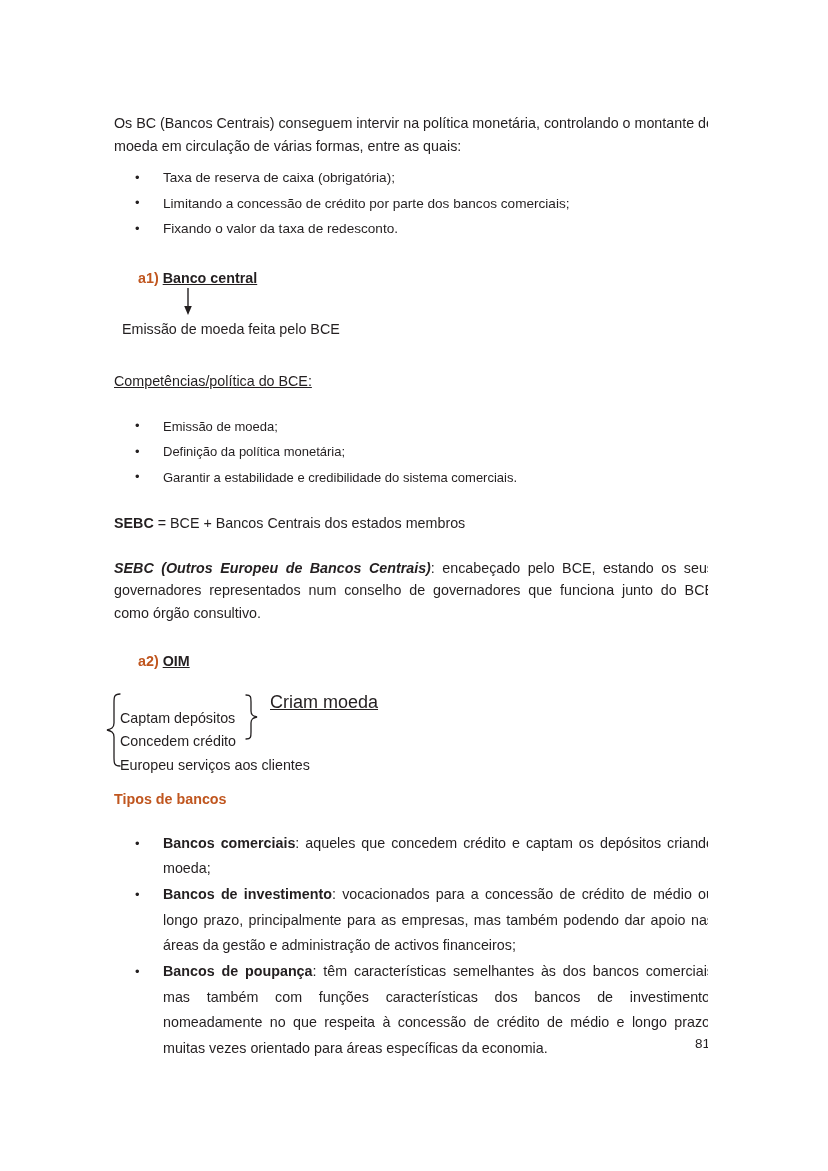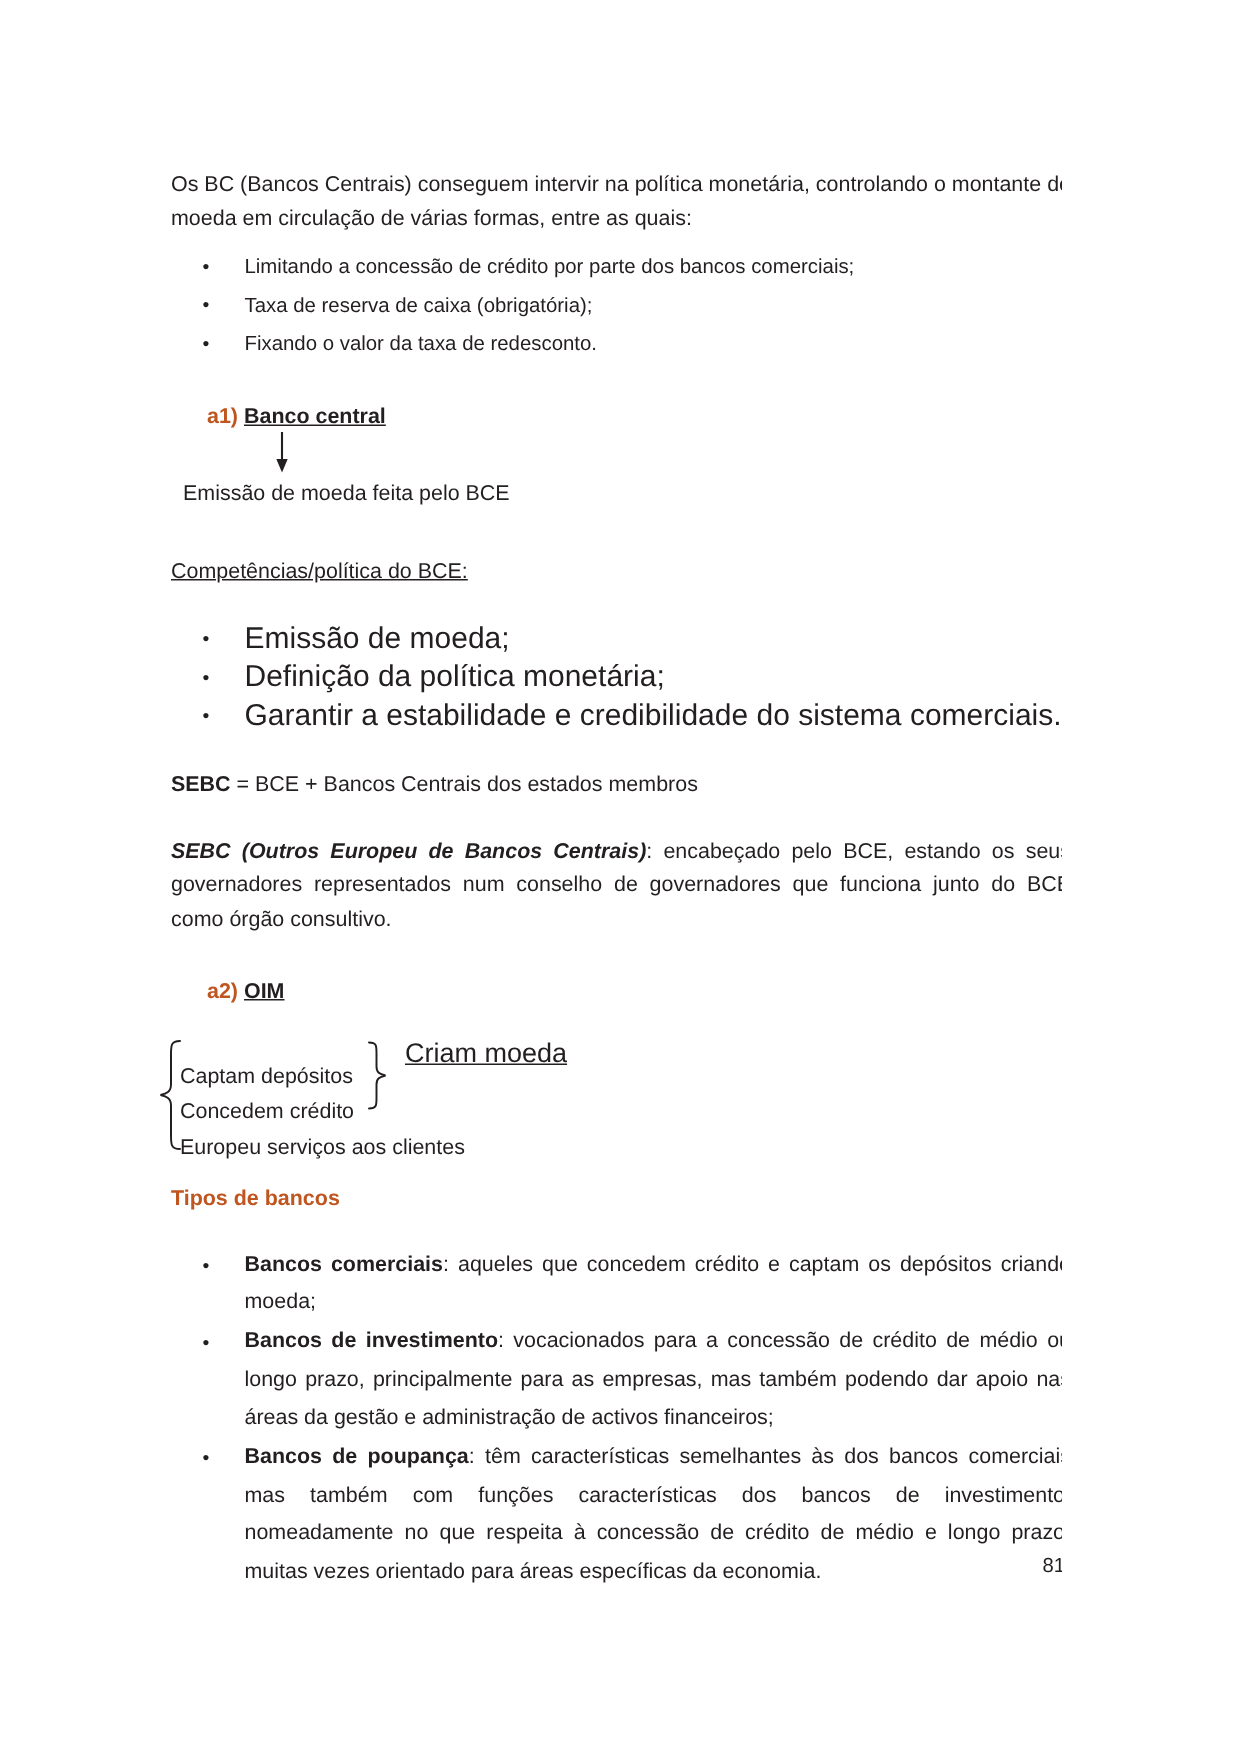--- a/index.html
+++ b/index.html
@@ -49,21 +49,21 @@
   }
   .bullets li::before {
     content: "\2022";
     position: absolute;
     left: 21px;
     top: -0.5px;
     font-size: 13px;
     color: #231f20;
   }
   .bullets.big li {
-    font-size: 20px;
+    font-size: 13px;
     line-height: 25.5px;
   }
   .bullets.types li {
     font-size: 14.3px;
     line-height: 25.7px;
     padding-left: 49px;
     margin-bottom: 0px;
   }
   .bullets.types li::before { top: 0px; }
   b, .b { font-weight: bold; }
@@ -162,22 +162,22 @@
 <body>
 
 <div class="page">
   <div class="content">
 
     <p class="para">Os BC (Bancos Centrais) conseguem intervir na política monetária, controlando o montante de moeda em circulação de várias formas, entre as quais:</p>
 
     <div class="spacer-8"></div>
 
     <ul class="bullets">
+      <li>Taxa de reserva de caixa (obrigatória);</li>
       <li>Limitando a concessão de crédito por parte dos bancos comerciais;</li>
-      <li>Taxa de reserva de caixa (obrigatória);</li>
       <li>Fixando o valor da taxa de redesconto.</li>
     </ul>
 
     <div class="spacer-26"></div>
 
     <div class="heading-ab">
       <span class="orange b">a1)</span><span>&nbsp;</span><span class="lbl">Banco central</span>
     </div>
 
     <div class="arrow-wrap">

